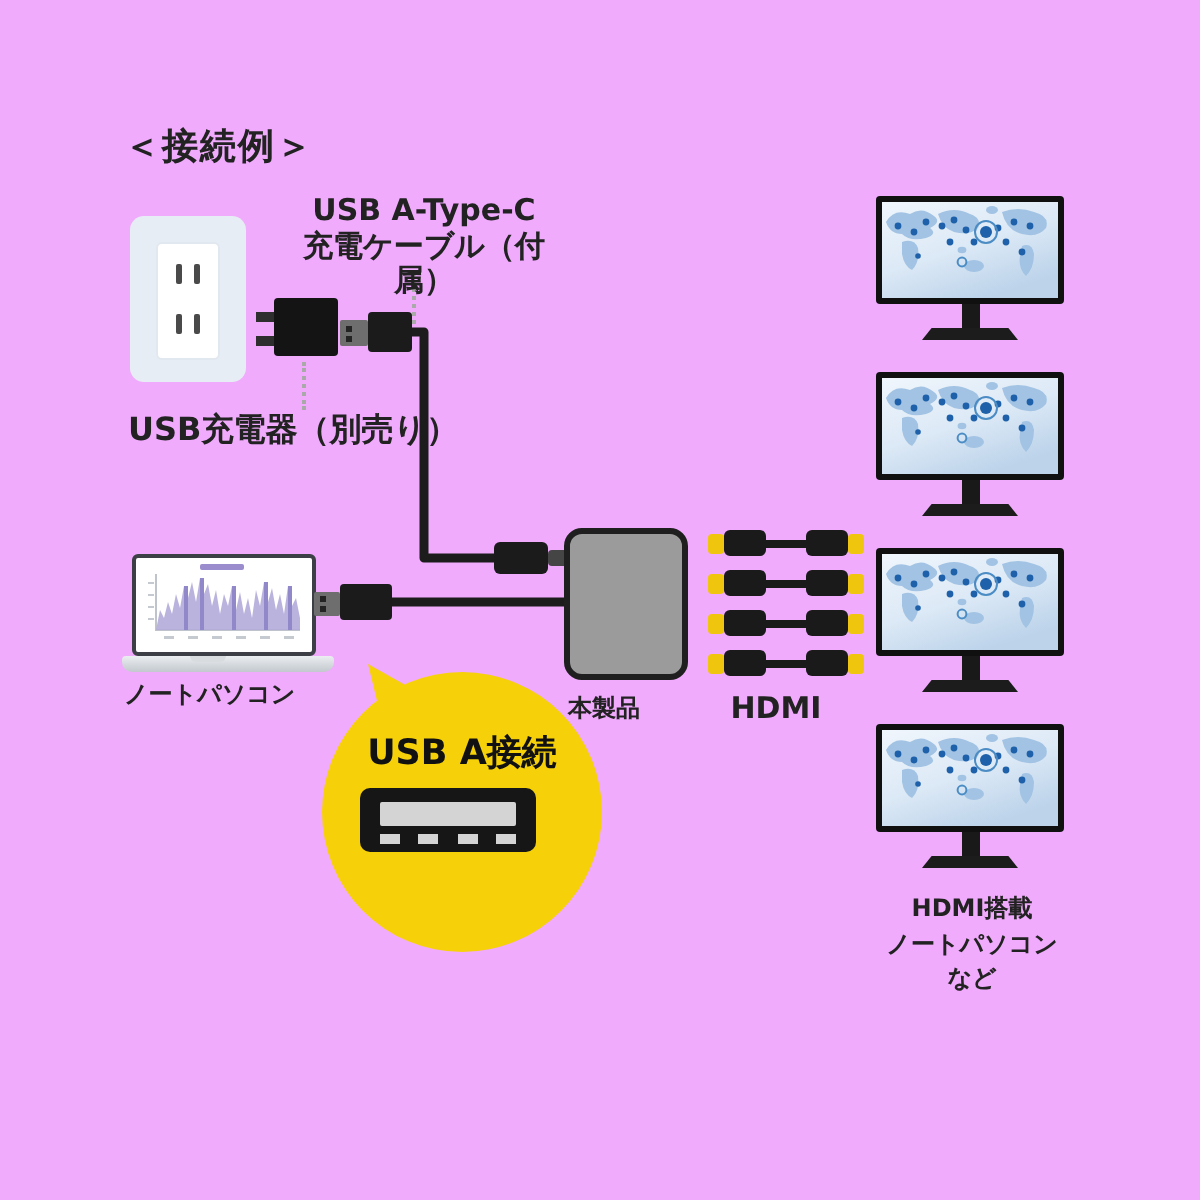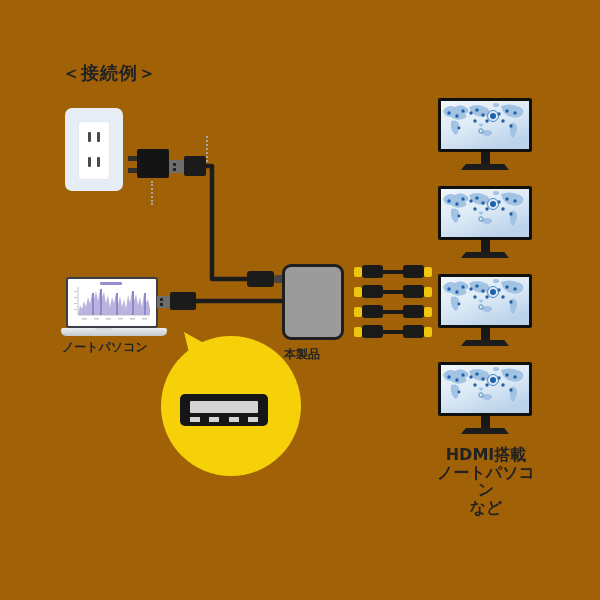--- a/index.html
+++ b/index.html
@@ -1,17 +1,17 @@
 <!DOCTYPE html>
 <html style="--accent-yellow: #F6D10A; --hdmi-yellow: #EFC60D; --product-gray: #9B9B9B; --cable-black: #1C1C1C; --outlet-bg: #E7EDF4; --map-land: #A2C3E3; --map-dot: #1E61AA; --chart-purple: #B3ABD9; --text: #222222;"><head>
 <meta charset="utf-8">
 <style>
   html,body{margin:0;padding:0;background:#fff;}
   .stage{
-    position:relative;width:600px;height:600px;background:#a16207;overflow:hidden;
+    position:relative;width:600px;height:600px;background:#f0abfc;overflow:hidden;
     font-family:"DejaVu Sans","Liberation Sans",sans-serif;color:#222;
   }
   .abs{position:absolute;}
   .label{color:#222;font-weight:600;white-space:nowrap;}
   .label.center{text-align:center;white-space:normal;}
 
   
   .title{left:62px;top:61px;font-size:18px;letter-spacing:1px;}
 
   
@@ -66,21 +66,21 @@
   .hdmi-wire{flex:1;height:4px;background:#1a1a1a;}
   .hdmi-label{left:350px;top:344px;width:76px;font-size:15px;line-height:20px;}
 
   
   .display-list{left:438px;top:98px;display:flex;flex-direction:column;}
   .display{display:flex;flex-direction:column;align-items:center;margin-bottom:16px;}
   .display-frame{width:94px;height:54px;background:#101010;border-radius:2px;padding:3px;box-sizing:border-box;}
   .display-frame svg{display:block;width:88px;height:48px;}
   .display-neck{width:9px;height:12px;background:#191919;}
   .display-base{width:48px;height:6px;background:#1c1c1c;clip-path:polygon(10% 0,90% 0,100% 100%,0 100%);}
-  .displays-label{left:434px;top:446px;width:104px;font-size:16px;line-height:17.5px;}
+  .displays-label{left:434px;top:446px;width:104px;font-size:12px;line-height:17.5px;}
 
   .map-land{fill:var(--map-land);}
   .map-dot{fill:var(--map-dot);}
   .map-ring{fill:none;stroke:#4b8cc4;stroke-width:1;}
 </style>
 </head>
 <body>
 
 <div class="stage">
 
@@ -107,21 +107,26 @@
     <div class="hole" style="top:8px;"></div>
   </div>
   <div class="abs usb-body" style="left:184px;top:156px;width:22px;height:20px;"></div>
 
   <div class="abs typec-body"></div>
   <div class="abs typec-tip"></div>
 
   <div class="abs leader" style="left:206px;top:136px;height:26px;"></div>
   <div class="abs leader" style="left:151px;top:181px;height:24px;"></div>
 
-
+  <div class="abs label center cable-top-label">
+    <div>USB A-Type-C</div>
+    <div>充電ケーブル（付属）</div>
+  </div>
+
+  <div class="abs label charger-label">USB充電器（別売り）</div>
 
   <div class="abs laptop-screen">
     <svg viewBox="0 0 88 46" width="88" height="46">
       <rect x="32" y="3" width="22" height="3" rx="1" fill="#9a8ccd"></rect>
       <path d="M10,8 L10,36 L82,36" stroke="#bfc3cb" stroke-width="1" fill="none"></path>
       <g fill="#c5c9d0">
         <rect x="6" y="12" width="3" height="1"></rect>
           <rect x="6" y="18" width="3" height="1"></rect>
         <rect x="6" y="24" width="3" height="1"></rect>
           <rect x="6" y="30" width="3" height="1"></rect>
@@ -182,20 +187,21 @@
 
   <div class="hdmi-cable">
     <div class="hdmi-tip"></div>
     <div class="hdmi-plug"></div>
     <div class="hdmi-wire"></div>
     <div class="hdmi-plug"></div>
     <div class="hdmi-tip"></div>
   </div>
 </div>
   <div class="abs label center hdmi-label">
+    <div>HDMI</div>
   </div>
 
   <div class="abs display-list">
   <div class="display">
     <div class="display-frame">
       <svg viewBox="0 0 88 48">
         <defs>
           <linearGradient id="sea" x1="0" y1="0" x2="0.6" y2="1">
             <stop offset="0" stop-color="#f0f6fc"></stop>
             <stop offset="0.55" stop-color="#dcE9f6"></stop>
@@ -380,20 +386,21 @@
     <div>HDMI搭載</div>
     <div>ノートパソコン</div>
     <div>など</div>
   </div>
 
   <div class="abs bubble">
     <svg width="146" height="150">
       <polygon class="bubble-shape" points="23,1 55,19 33,42"></polygon>
       <circle class="bubble-shape" cx="70" cy="75" r="70"></circle>
     </svg>
+    <div class="abs bubble-text">USB A接続</div>
     <div class="abs port-icon">
       <div class="port-slot"></div>
       <div class="port-pins">
         <div class="port-pin"></div>
         <div class="port-pin"></div>
         <div class="port-pin"></div>
         <div class="port-pin"></div>
       </div>
     </div>
   </div>

